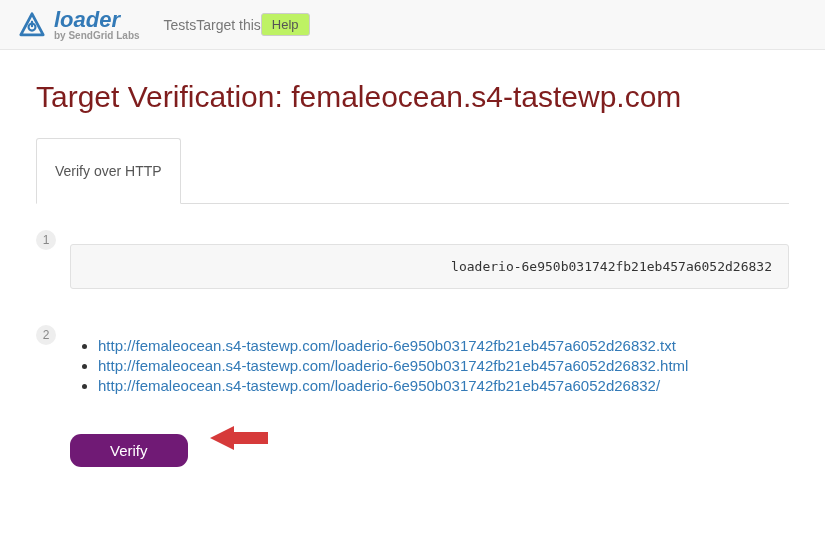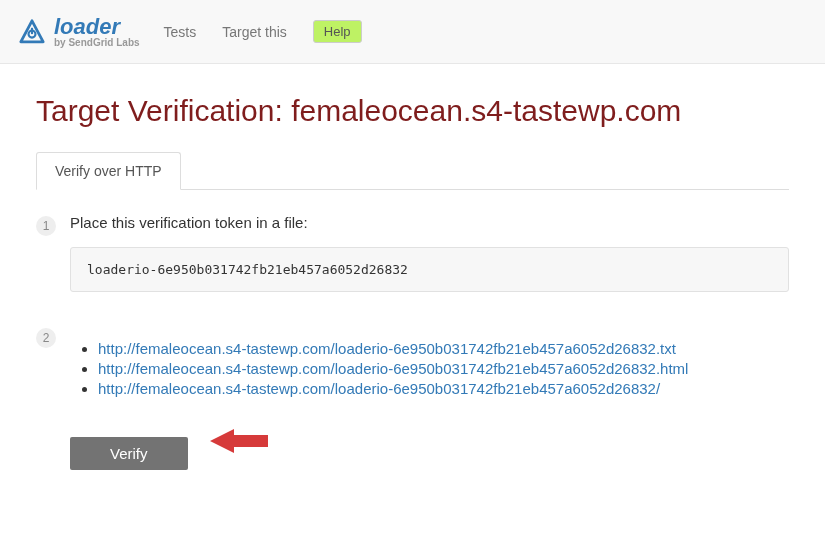--- a/index.html
+++ b/index.html
@@ -1,40 +1,40 @@
 <!DOCTYPE html>
 <html><head>
   <meta charset="utf-8">
   <style>
     * { box-sizing: border-box; margin: 0; padding: 0; }
     body { font-family: "Helvetica Neue", Helvetica, Arial, sans-serif; background: #fff; color: #333; font-size: 14px; }
-    .topbar { background: #f8f8f8; border-bottom: 1px solid #e7e7e7; height: 64px; display: flex; align-items: center; padding: 0 18px; gap: 24px; }
+    .topbar { background: #f8f8f8; border-bottom: 1px solid #e7e7e7; height: 50px; display: flex; align-items: center; padding: 0 18px; gap: 24px; }
     .logo { display: flex; align-items: center; gap: 8px; }
     .logo-text { color: #337ab7; font-size: 22px; font-weight: bold; font-style: italic; line-height: 1; }
     .logo-sub { color: #999; font-size: 10px; display: block; margin-top: -1px; font-style: normal; font-weight: bold; }
-    .nav { display: flex; gap: 26px; align-items: center; }
+    .nav { display: flex; align-items: center; }
     .nav a { color: #777; text-decoration: none; font-size: 14px; cursor: pointer; }
     .help-btn { border: 1px solid #ccc; border-radius: 3px; padding: 3px 10px; font-size: 13px; color: #555; background: #bef264; cursor: pointer; }
     .container { padding: 30px 36px 40px; }
     h1 { font-weight: 400; font-size: 30px; color: #7f1d1d; margin-bottom: 24px; }
     .tabs { display: flex; border-bottom: 1px solid #ddd; margin-bottom: 24px; }
-    .tab { padding: 10px 18px; font-size: 14px; cursor: pointer; }
+    .tab { padding: 24px 18px; font-size: 14px; cursor: pointer; }
     .tab.active { background: #fff; border: 1px solid #ddd; border-bottom-color: #fff; border-radius: 3px 3px 0 0; margin-bottom: -1px; color: #555; }
     .tab.inactive { color: #337ab7; }
     .steps { }
     .step { display: flex; gap: 14px; margin-bottom: 16px; }
     .step-num { width: 20px; height: 20px; border-radius: 10px; background: #eee; color: #888; font-size: 12px; display: flex; align-items: center; justify-content: center; flex-shrink: 0; margin-top: 2px; }
     .step-body { flex: 1; font-size: 15px; color: #333; }
-    .token-box { background: #f7f7f7; border: 1px solid #e1e1e1; border-radius: 3px; padding: 14px 16px; font-family: Menlo, Monaco, Consolas, monospace; font-size: 13px; color: #333; margin: 16px 0 18px; }
+    .token-box { background: #f7f7f7; border: 1px solid #e1e1e1; border-radius: 3px; padding: 14px 16px; font-family: Menlo, Monaco, Consolas, monospace; font-size: 13px; color: #333; margin: 16px 0 18px; text-align: right; }
     .or-line { font-size: 15px; margin-bottom: 18px; }
     .download-link { color: #333; text-decoration: underline; cursor: pointer; }
     .url-list { list-style: disc; padding-left: 28px; margin: 14px 0 26px; }
     .url-list li { margin: 3px 0; font-size: 15px; }
     .url-list a { color: #337ab7; text-decoration: none; cursor: pointer; }
-    .verify-btn { background: #737373; color: #fff; border: none; border-radius: 2px; padding: 8px 40px; font-size: 15px; cursor: pointer; }
+    .verify-btn { background: #701a75; color: #fff; border: none; border-radius: 11px; padding: 8px 40px; font-size: 15px; cursor: pointer; }
     .arrow { position: relative; display: inline-block; margin-left: 12px; }
   </style>
 </head>
 <body>
 
 <div class="topbar">
   <div class="logo">
     <svg width="28" height="28" viewBox="0 0 40 40">
       <path d="M20 4 L36 34 L4 34 Z" fill="none" stroke="#337ab7" stroke-width="4" stroke-linejoin="round"></path>
       <circle cx="20" cy="23" r="5" fill="none" stroke="#337ab7" stroke-width="3"></circle>
@@ -57,21 +57,20 @@
 
   <div class="tabs">
     <div class="tab active">Verify over HTTP</div>
   </div>
 
   <div class="steps">
 
     <div class="step">
       <div class="step-num">1</div>
       <div class="step-body">
-        <div>Place this verification token in a file:</div>
         <div class="token-box">loaderio-6e950b031742fb21eb457a6052d26832</div>
       </div>
     </div>
 
     <div class="step">
       <div class="step-num">2</div>
       <div class="step-body">
         <ul class="url-list">
           <li><a>http://femaleocean.s4-tastewp.com/loaderio-6e950b031742fb21eb457a6052d26832.txt</a></li>
           <li><a>http://femaleocean.s4-tastewp.com/loaderio-6e950b031742fb21eb457a6052d26832.html</a></li>

